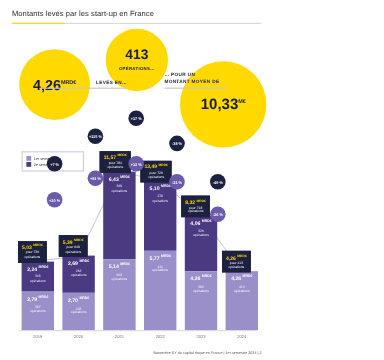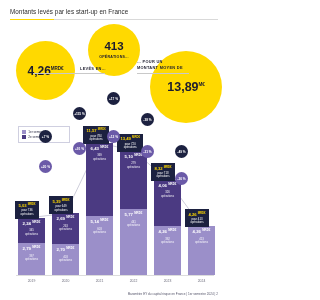--- a/index.html
+++ b/index.html
@@ -128,21 +128,21 @@
   <div class="circle" id="c-left">
     <div class="big-num"><span>4,26</span><span class="unit">MRD€</span></div>
   </div>
 
   <div class="circle" id="c-mid">
     <div class="big-num">413</div>
     <div class="circ-sub">OPÉRATIONS...</div>
   </div>
 
   <div class="circle" id="c-right">
-    <div class="big-num"><span>13,89</span><span class="unit">M€</span></div>
+    <div class="big-num"><span>10,33</span><span class="unit">M€</span></div>
   </div>
 
   <div class="connector" id="lev-label">LEVÉS EN…</div>
   <div id="lev-rule"></div>
   <div class="connector" id="moy-label" style="white-space:pre">… POUR UN
 MONTANT MOYEN DE</div>
   <div id="moy-rule"></div>
 
   <div class="legend">
     <div class="lg-row">

